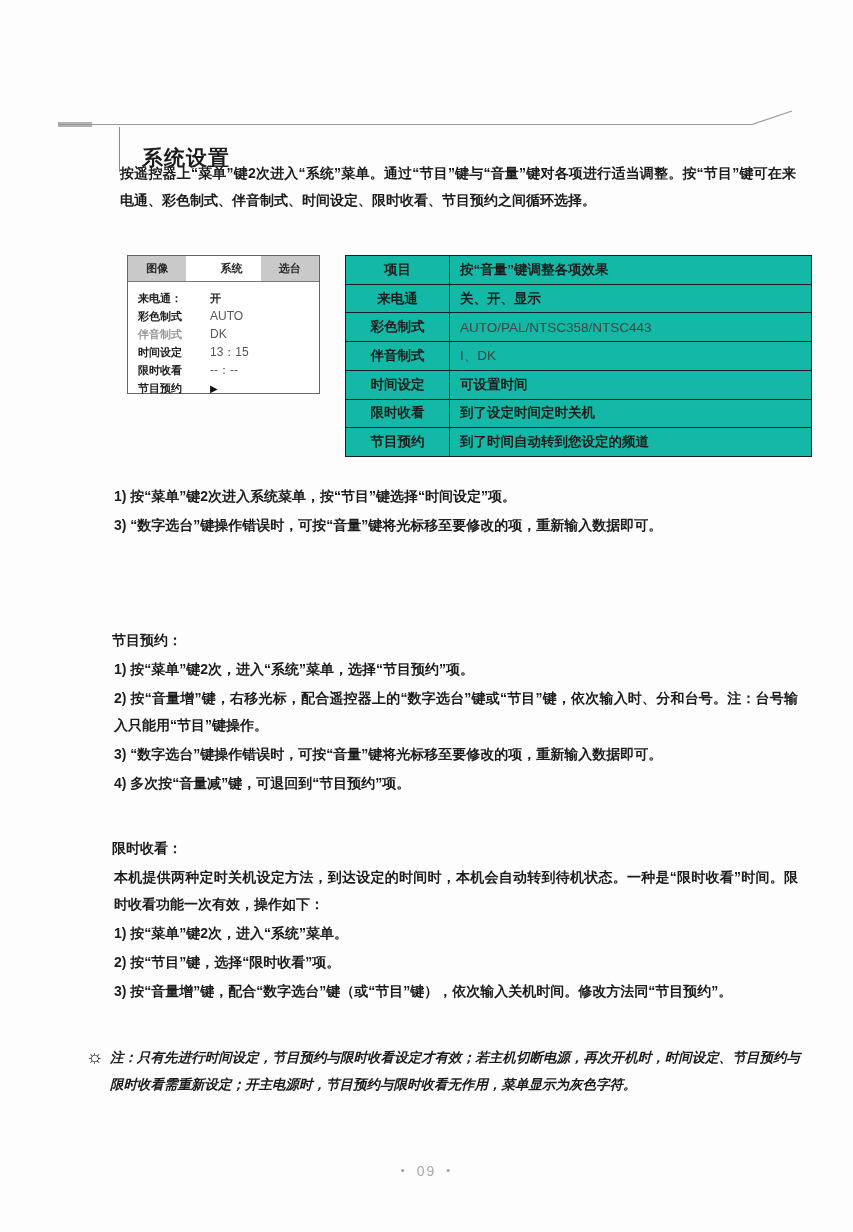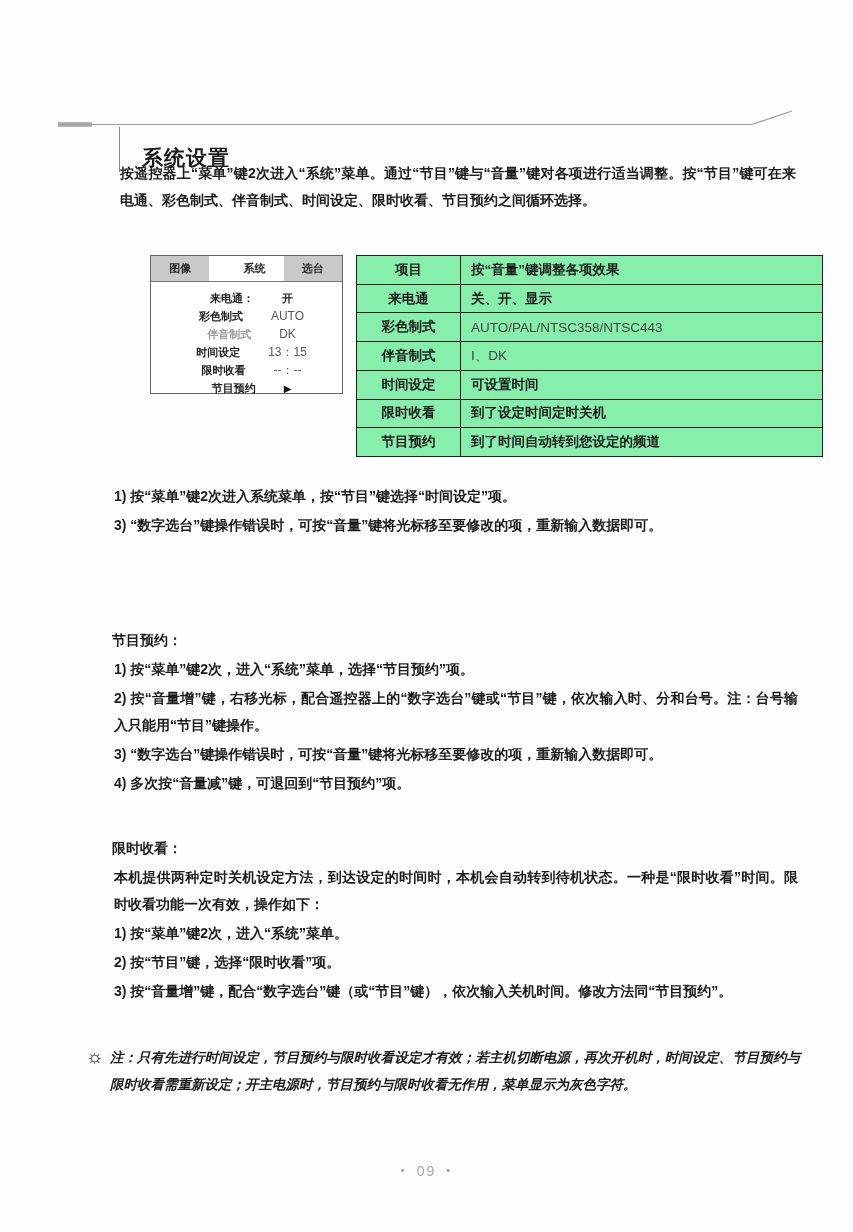--- a/index.html
+++ b/index.html
@@ -20,43 +20,43 @@
     position:absolute;left:130px;top:132px;margin:12px;
     font-size:21px;font-weight:bold;letter-spacing:1px;
   }
 
   .intro{
     position:absolute;left:120px;top:160px;width:676px;margin:0;
     font-size:14px;font-weight:bold;line-height:27px;text-align:justify;
   }
 
   
-  .figure-row{position:absolute;left:127px;top:255px;width:680px;display:flex;gap:13px;margin-left:23px;}
+  .figure-row{position:absolute;left:127px;top:255px;width:680px;display:flex;gap:25px;}
 
   .menu-box{
     width:193px;height:139px;border:1px solid #666;background:#fff;
     box-sizing:border-box;flex:none;
   }
   .menu-tabs{display:flex;height:25px;background:#c9c9c9;border-bottom:1px solid #777;}
   .menu-tab{
     flex:1;display:flex;align-items:center;justify-content:center;
     font-size:11px;font-weight:bold;color:#2a2a2a;
   }
   .menu-tab.active{background:#ffffff;padding-left:16px;}
   .menu-items{padding:7px 0 0 10px;}
-  .menu-item{display:flex;height:18px;align-items:center;justify-content:center;}
+  .menu-item{display:flex;height:18px;align-items:center;}
   .mi-label{width:72px;font-size:11px;font-weight:bold;color:#222;flex:none;}
   .mi-label.dim{color:#9a9a9a;}
   .mi-value{font-size:12px;color:#555;}
   .mi-value.strong{font-weight:bold;color:#222;font-size:11px;}
   .mi-value.arrow{color:#111;font-size:10px;}
 
   .settings-table{
     border-collapse:collapse;flex:none;width:467px;height:202px;
-    table-layout:fixed;background:#86efac;
+    table-layout:fixed;background:#14b8a6;
   }
   .settings-table td,.settings-table th{
     border:1.5px solid #1e1e1e;padding:4px 10px;
     font-size:13.5px;font-weight:bold;text-align:left;vertical-align:middle;
   }
   .settings-table .c1{width:95px;text-align:center;padding:4px 4px;}
   .settings-table .latin{font-weight:normal;color:#444;}
 
   
   .section{position:absolute;left:112px;width:688px;}

